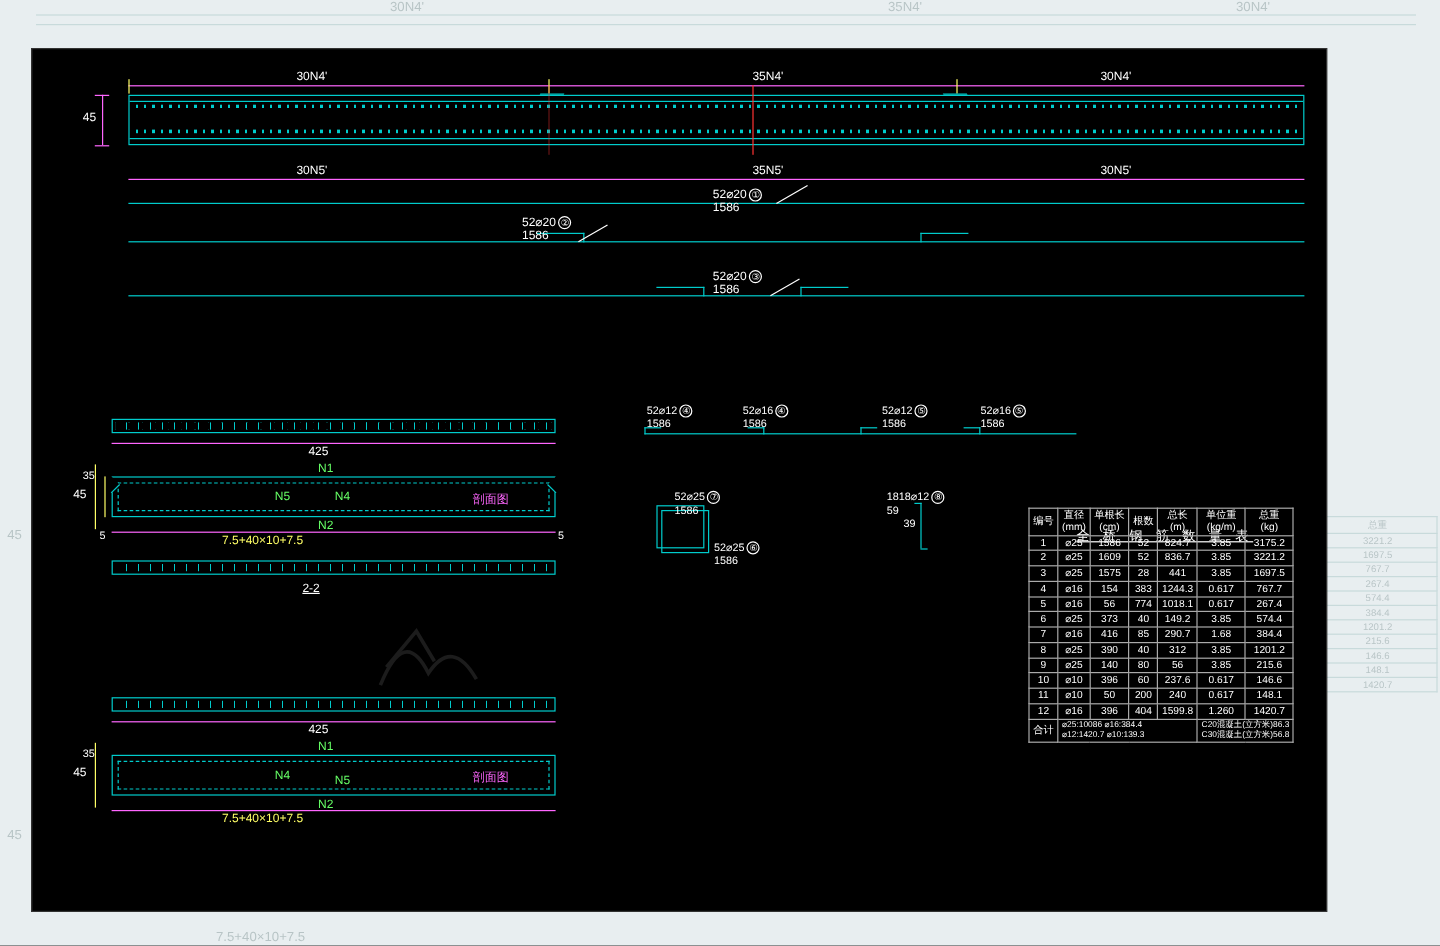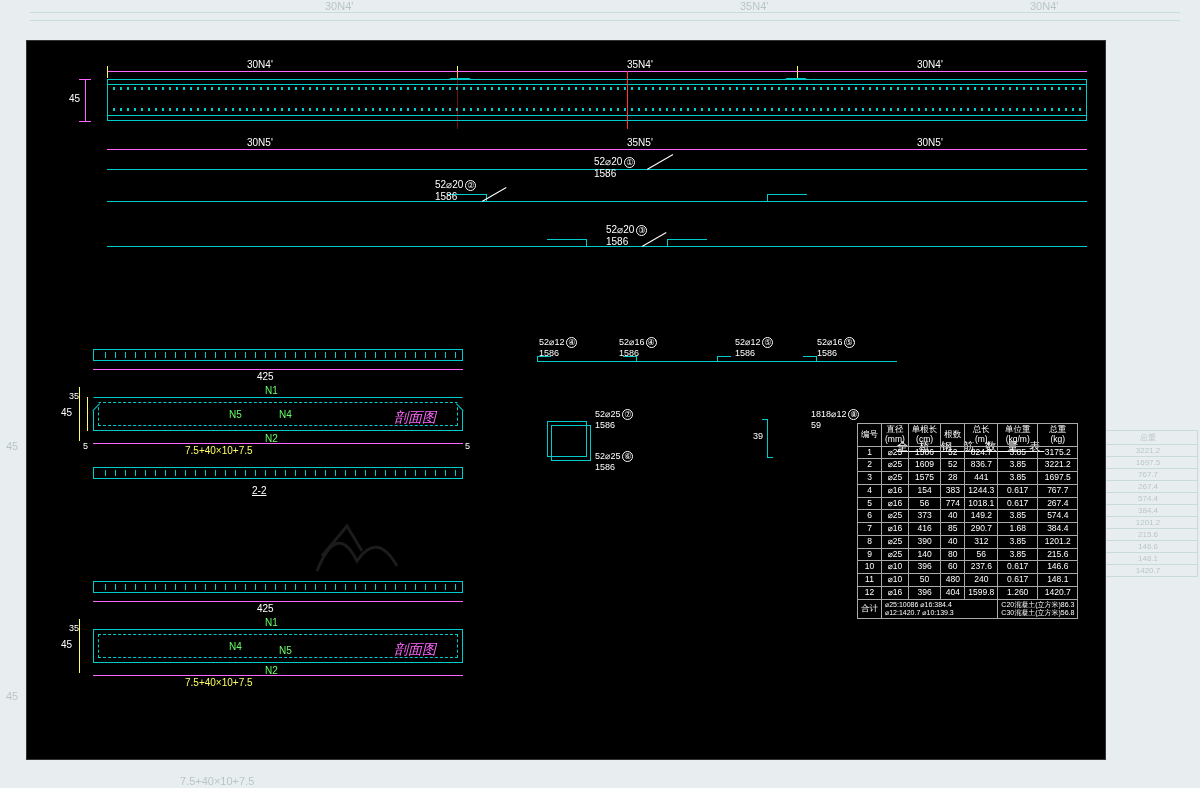--- a/index.html
+++ b/index.html
@@ -23,21 +23,21 @@
   .canvas {
     position: absolute; left: 26px; top: 40px;
     width: 1080px; height: 720px;
     background: #000; border: 1px solid #333;
     overflow: hidden;
   }
   .abs { position: absolute; }
   .txt-white { color: #fff; font-size: 10px; white-space: nowrap; }
   .txt-yellow { color: #ffff66; font-size: 10px; white-space: nowrap; }
   .txt-green { color: #66ff66; font-size: 10px; white-space: nowrap; }
-  .txt-magenta { color: #ff66ff; font-size: 14px; white-space: nowrap; font-style: italic; }
+  .txt-magenta { color: #ff66ff; font-size: 10px; white-space: nowrap; }
   .line-cyan { background:#00cccc; height:1px; }
   .line-magenta { background:#ff66ff; height:1px; }
   .line-red { background:#ff3333; width:1px; }
   .line-yellow-v { background:#ffff66; width:1px; }
   .leader-white { border-bottom:1px solid #fff; height:0; }
   .circle-num {
     display:inline-flex; width:11px; height:11px; border:1px solid #fff;
     border-radius:50%; align-items:center; justify-content:center;
     font-size:8px; color:#fff; margin-left:2px;
   }
@@ -169,21 +169,21 @@
   <div class="abs txt-white" style="left:408px; top:138px;">
     <span>52⌀20</span><span class="circle-num">②</span><br>
     <span>1586</span>
   </div>
   <div class="abs leader-white" style="left:455px; top:160px; width:28px; transform:rotate(-30deg); transform-origin:left;"></div>
 
   <div class="abs bar-schematic" style="left:80px; top:205px; width:980px;">
     <div class="abs" style="left:440px; top:-8px; width:40px; height:8px; border-top:1.5px solid #00cccc; border-right:1.5px solid #00cccc;"></div>
     <div class="abs" style="left:560px; top:-8px; width:40px; height:8px; border-top:1.5px solid #00cccc; border-left:1.5px solid #00cccc;"></div>
   </div>
-  <div class="abs txt-white" style="left:567px; top:183px;margin-left:12px;">
+  <div class="abs txt-white" style="left:567px; top:183px;">
     <span>52⌀20</span><span class="circle-num">③</span><br>
     <span>1586</span>
   </div>
   <div class="abs leader-white" style="left:615px; top:205px; width:28px; transform:rotate(-30deg); transform-origin:left;"></div>
 
   <div class="abs bar-schematic" style="left:510px; top:320px; width:360px;">
     <div class="abs" style="left:0; top:-6px; width:14px; height:6px; border-top:1.5px solid #00cccc; border-left:1.5px solid #00cccc;"></div>
     <div class="abs" style="left:86px; top:-6px; width:14px; height:6px; border-top:1.5px solid #00cccc; border-right:1.5px solid #00cccc;"></div>
     <div class="abs" style="left:180px; top:-6px; width:14px; height:6px; border-top:1.5px solid #00cccc; border-left:1.5px solid #00cccc;"></div>
     <div class="abs" style="left:266px; top:-6px; width:14px; height:6px; border-top:1.5px solid #00cccc; border-right:1.5px solid #00cccc;"></div>
@@ -196,32 +196,32 @@
   </div>
   <div class="abs txt-white" style="left:708px; top:296px; font-size:9px;">
     <span>52⌀12</span><span class="circle-num">⑤</span><br><span>1586</span>
   </div>
   <div class="abs txt-white" style="left:790px; top:296px; font-size:9px;">
     <span>52⌀16</span><span class="circle-num">⑤'</span><br><span>1586</span>
   </div>
 
   <div class="abs" style="left:520px; top:380px; width:40px; height:36px; border:1.5px solid #00cccc;"></div>
   <div class="abs" style="left:524px; top:384px; width:40px; height:36px; border:1.5px solid #00cccc;"></div>
-  <div class="abs txt-white" style="left:568px; top:368px; font-size:9px;">
+  <div class="abs txt-white" style="left:535px; top:368px; font-size:9px;">
     <span>52⌀25</span><span class="circle-num">⑦</span><br><span>1586</span>
   </div>
   <div class="abs txt-white" style="left:568px; top:410px; font-size:9px;">
     <span>52⌀25</span><span class="circle-num">⑥</span><br><span>1586</span>
   </div>
 
   <div class="abs" style="left:740px; top:378px; width:1px; height:38px; background:#00cccc;"></div>
   <div class="abs" style="left:735px; top:378px; width:6px; height:1px; background:#00cccc;"></div>
   <div class="abs" style="left:740px; top:416px; width:6px; height:1px; background:#00cccc;"></div>
   <span class="abs txt-white" style="left:726px; top:390px; font-size:9px;">39</span>
-  <div class="abs txt-white" style="left:784px; top:368px; font-size:9px;">
+  <div class="abs txt-white" style="left:712px; top:368px; font-size:9px;">
     <span>1818⌀12</span><span class="circle-num">⑧</span><br><span>59</span>
   </div>
 
   <div class="abs" style="left:66px; top:308px; width:370px; height:12px; border:1px solid #00cccc;">
     <div style="position:absolute; inset:2px; background:repeating-linear-gradient(90deg,#000 0 9px,#00cccc 9px 10px),repeating-linear-gradient(90deg,#00cccc 0 1px,transparent 1px 11px);"></div>
   </div>
   <div class="abs line-magenta" style="left:66px; top:328px; width:370px;"></div>
   <span class="abs txt-white" style="left:230px; top:330px;">425</span>
   <span class="abs txt-green" style="left:238px; top:344px;">N1</span>
 
@@ -378,21 +378,21 @@
           <td>396</td>
           <td>60</td>
           <td>237.6</td>
           <td>0.617</td>
           <td>146.6</td>
         </tr>
         <tr>
           <td>11</td>
           <td>⌀10</td>
           <td>50</td>
-          <td>480</td>
+          <td>200</td>
           <td>240</td>
           <td>0.617</td>
           <td>148.1</td>
         </tr>
         <tr>
           <td>12</td>
           <td>⌀16</td>
           <td>396</td>
           <td>404</td>
           <td>1599.8</td>

